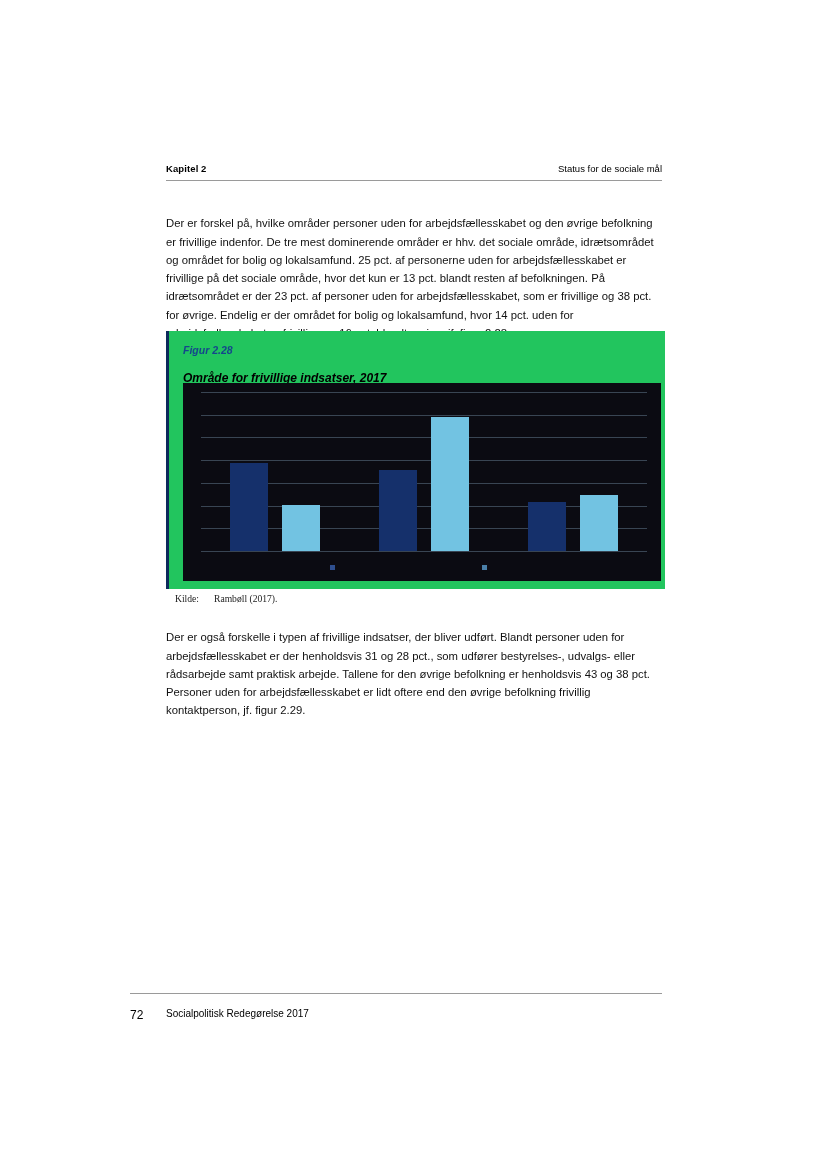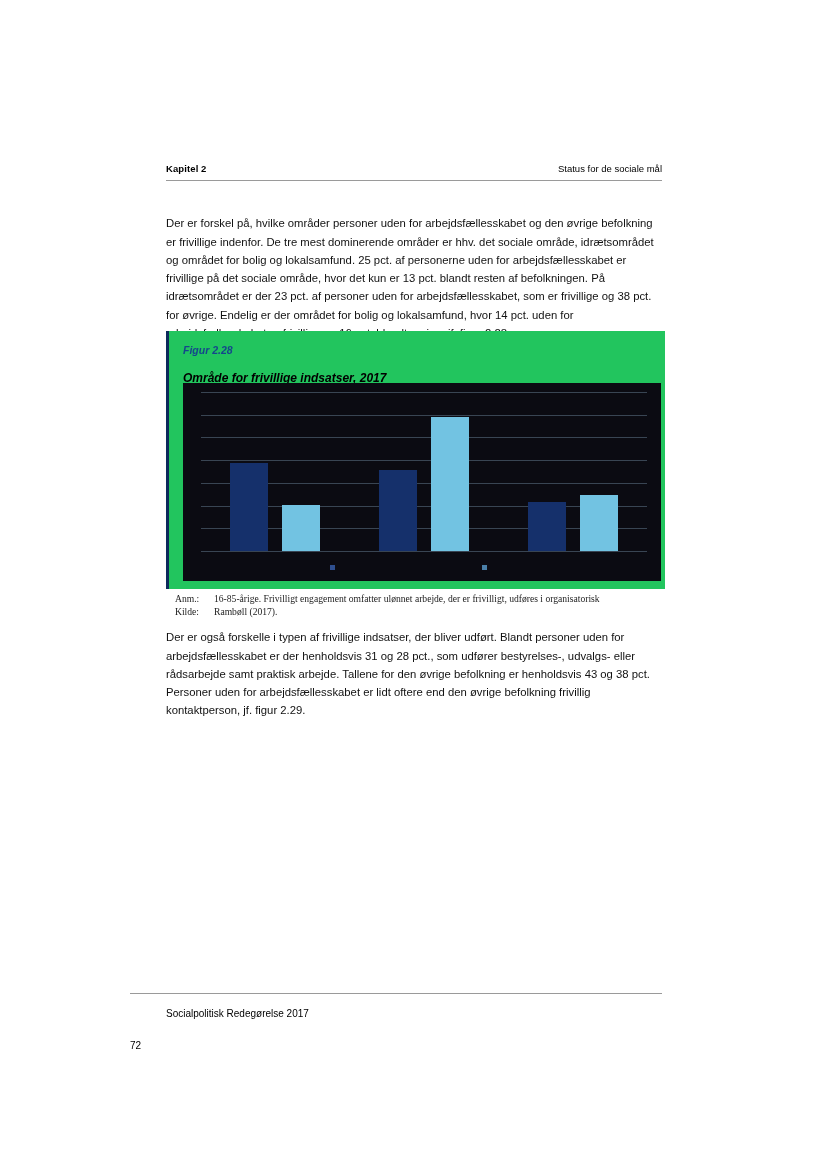--- a/index.html
+++ b/index.html
@@ -183,22 +183,22 @@
     position: absolute;
     left: 130px;
     top: 993px;
     width: 532px;
     height: 1px;
     background: #9a9a9a;
   }
   .footer-page {
     position: absolute;
     left: 130px;
-    top: 1040px;
-    font-size: 10px;
+    top: 1008px;
+    font-size: 12px;
   }
   .footer-title {
     position: absolute;
     left: 166px;
     top: 1008px;
     font-size: 10px;
     text-align: center;
   }
 </style>
 </head>
@@ -244,24 +244,20 @@
       </div>
       <div class="legend-row">
         <span class="legend-dot d0"></span>
         <span class="legend-dot d1"></span>
       </div>
     </div>
   </div>
 
   <div class="notes">
     <div class="note-line">
-      <span class="note-label">Anm.:</span>
-      <span class="note-body">16-85-årige. Frivilligt engagement omfatter ulønnet arbejde, der er frivilligt, udføres i organisatorisk</span>
-    </div>
-    <div class="note-line">
       <span class="note-label">Kilde:</span>
       <span class="note-body">Rambøll (2017).</span>
     </div>
   </div>
 
   <p class="body-text" id="para-2">Der er også forskelle i typen af frivillige indsatser, der bliver udført. Blandt personer uden for arbejdsfællesskabet er der henholdsvis 31 og 28 pct., som udfører bestyrelses-, udvalgs- eller rådsarbejde samt praktisk arbejde. Tallene for den øvrige befolkning er henholdsvis 43 og 38 pct. Personer uden for arbejdsfællesskabet er lidt oftere end den øvrige befolkning frivillig kontaktperson, jf. figur 2.29.</p>
 
   <div class="footer-rule"></div>
   <div class="footer-page">72</div>
   <div class="footer-title">Socialpolitisk Redegørelse 2017</div>

